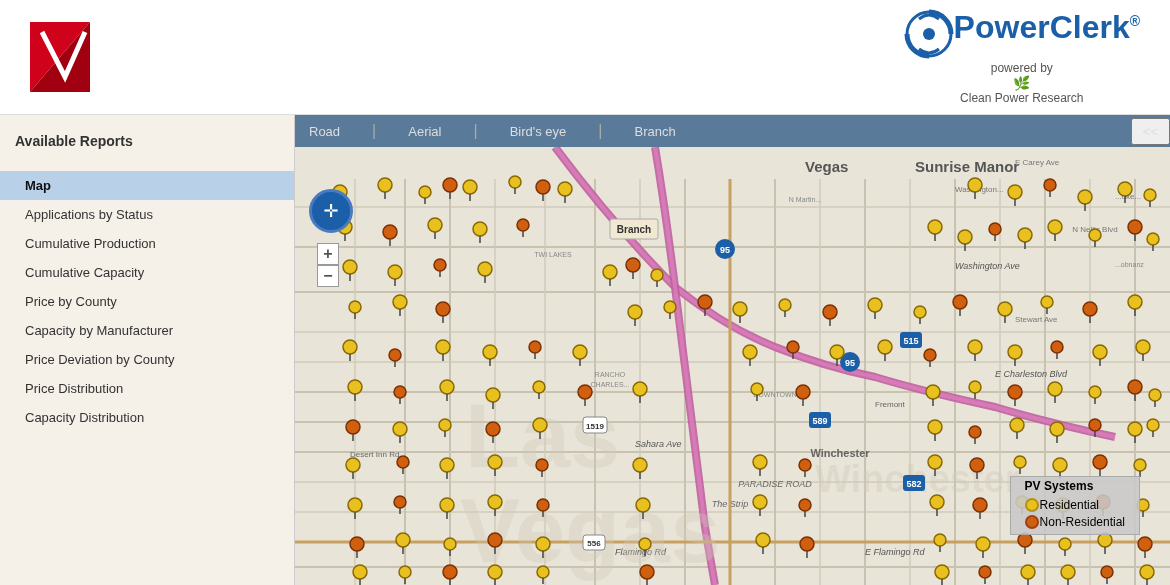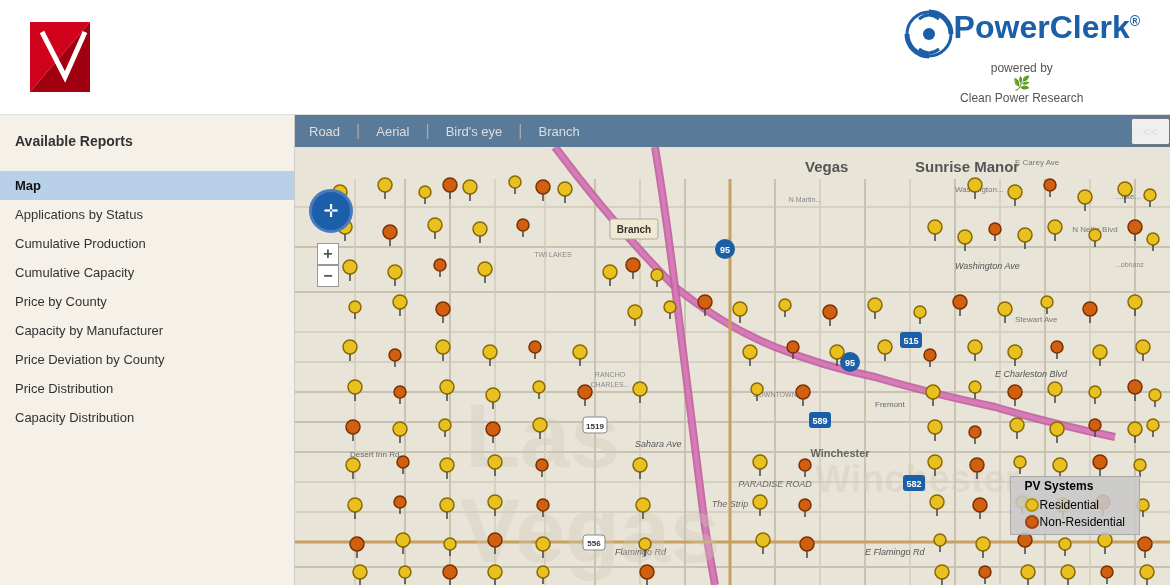--- a/index.html
+++ b/index.html
@@ -104,21 +104,21 @@
     }
 
     .sidebar-title {
       font-size: 14px;
       font-weight: 700;
       color: #333;
       padding: 8px 15px 22px 15px;
     }
 
     .sidebar-item {
-      padding: 7px 15px;
+      padding: 7px 25px;
       font-size: 13px;
       color: #333;
       cursor: pointer;
       border-bottom: none;
     }
 
     .sidebar-item.active {
       background: #b8d0e8;
       color: #111;
       font-weight: 600;
@@ -135,21 +135,21 @@
     
     .map-toolbar {
       position: absolute;
       top: 0;
       left: 0;
       right: 0;
       height: 32px;
       background: #5a7a9a;
       display: flex;
       align-items: center;
-      gap: 0;
+      gap: 16px;
       z-index: 10;
     }
 
     .map-toolbar-btn {
       padding: 4px 14px;
       font-size: 13px;
       color: #ddd;
       cursor: pointer;
       background: transparent;
       border: none;

